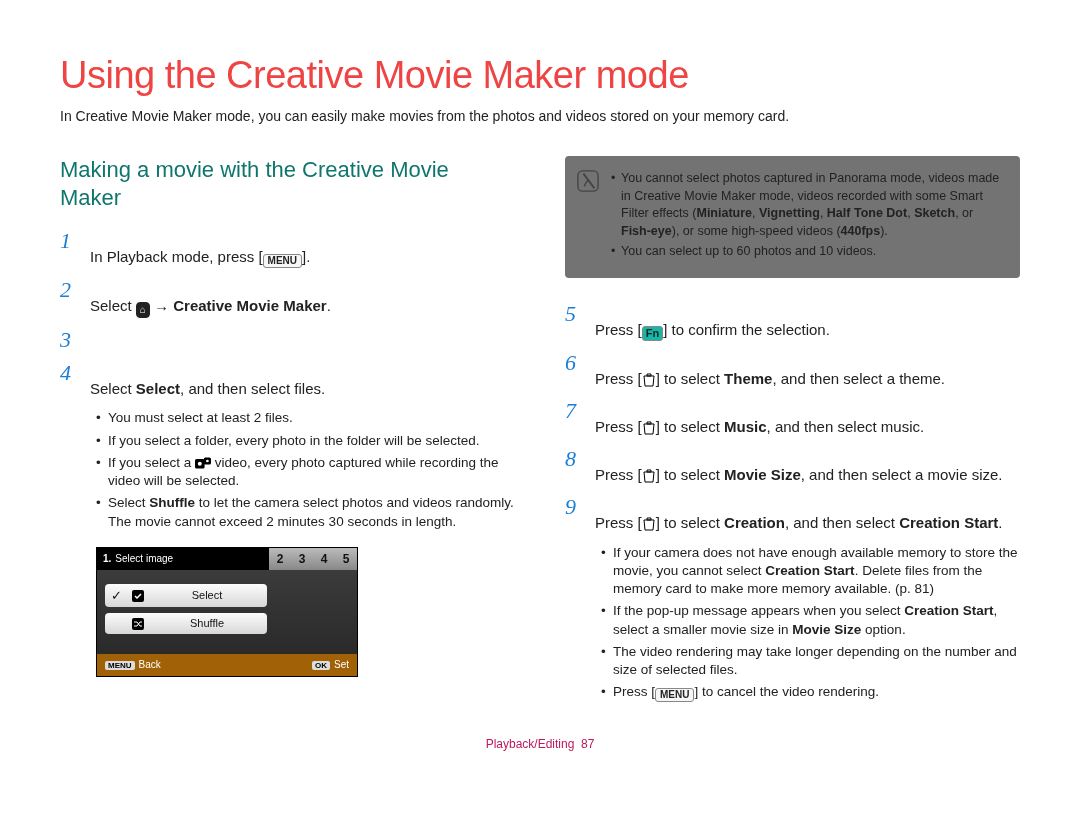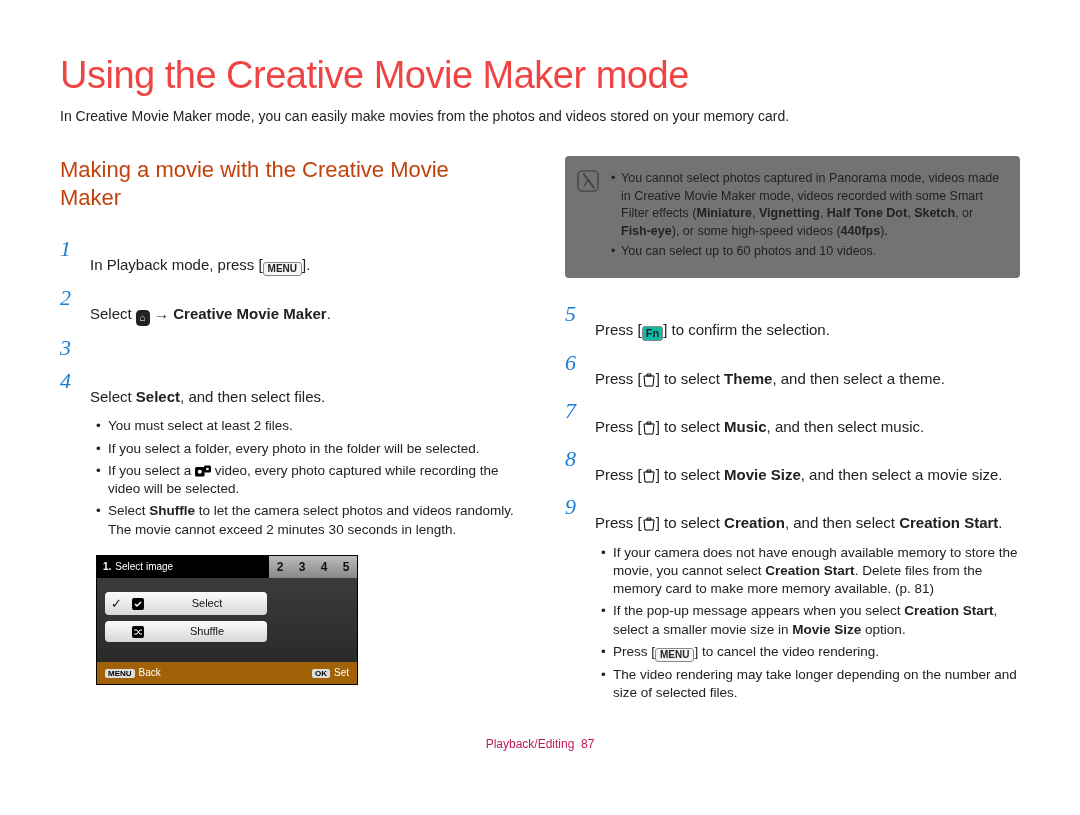--- a/index.html
+++ b/index.html
@@ -27,24 +27,24 @@
   .intro {
     font-size: 14px;
     margin-bottom: 30px;
   }
   .cols {
     display: flex;
     gap: 50px;
   }
   .col { flex: 1 1 0; min-width: 0; }
   .subhead {
-    color: #c2410c;
+    color: #0f766e;
     font-size: 22px;
     font-weight: 400;
-    margin: 0 0 26px 0;
+    margin: 0 0 18px 0;
     line-height: 1.25;
   }
   ol.steps { list-style: none; padding: 0; margin: 0; }
   ol.steps > li {
     display: flex;
     align-items: flex-start;
     gap: 12px;
     margin-bottom: 10px;
   }
   .num {
@@ -310,22 +310,22 @@
           <li>
             <span class="num">9</span>
             <div class="step-body">Press [<span class="icon-trash"><svg viewBox="0 0 14 14">
                   <path d="M2 3h10l-1 10H3z M5 1h4v2H5z" fill="none" stroke="#000" stroke-width="1"></path>
                 </svg></span>] to select <b>Creation</b>, and then select <b>Creation Start</b>.</div>
           </li>
         </ol>
       <ul class="bul" id="right-bullets">
           <li>If your camera does not have enough available memory to store the movie, you cannot select <b>Creation Start</b>. Delete files from the memory card to make more memory available. (p. 81)</li>
           <li>If the pop-up message appears when you select <b>Creation Start</b>, select a smaller movie size in <b>Movie Size</b> option.</li>
+          <li>The video rendering may take longer depending on the number and size of selected files.</li>
           <li>Press [<span class="glyph-box">MENU</span>] to cancel the video rendering.</li>
-          <li>The video rendering may take longer depending on the number and size of selected files.</li>
         </ul>
     </div>
   </div>
 
   <div class="footer">
     <span>Playback/Editing</span>&nbsp;&nbsp;<span>87</span>
   </div>
 </div>
 
 </body></html>

